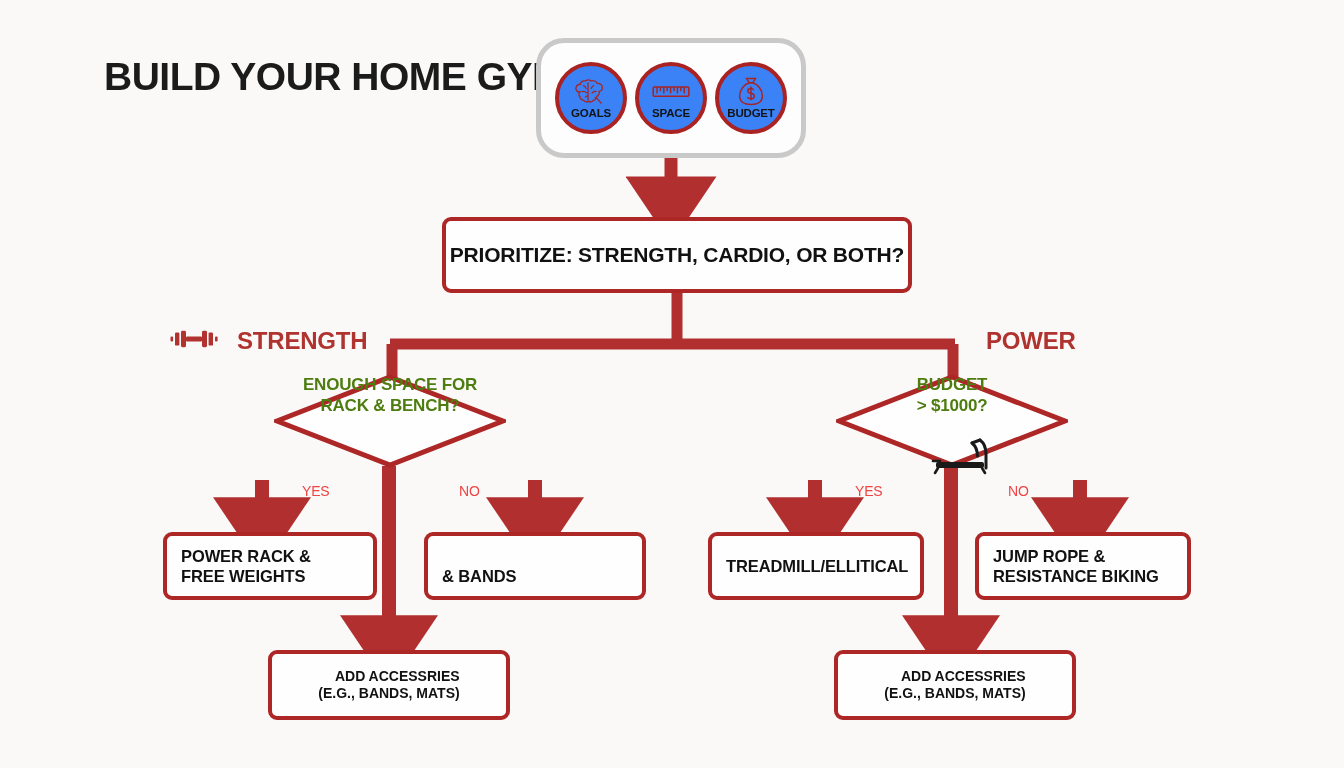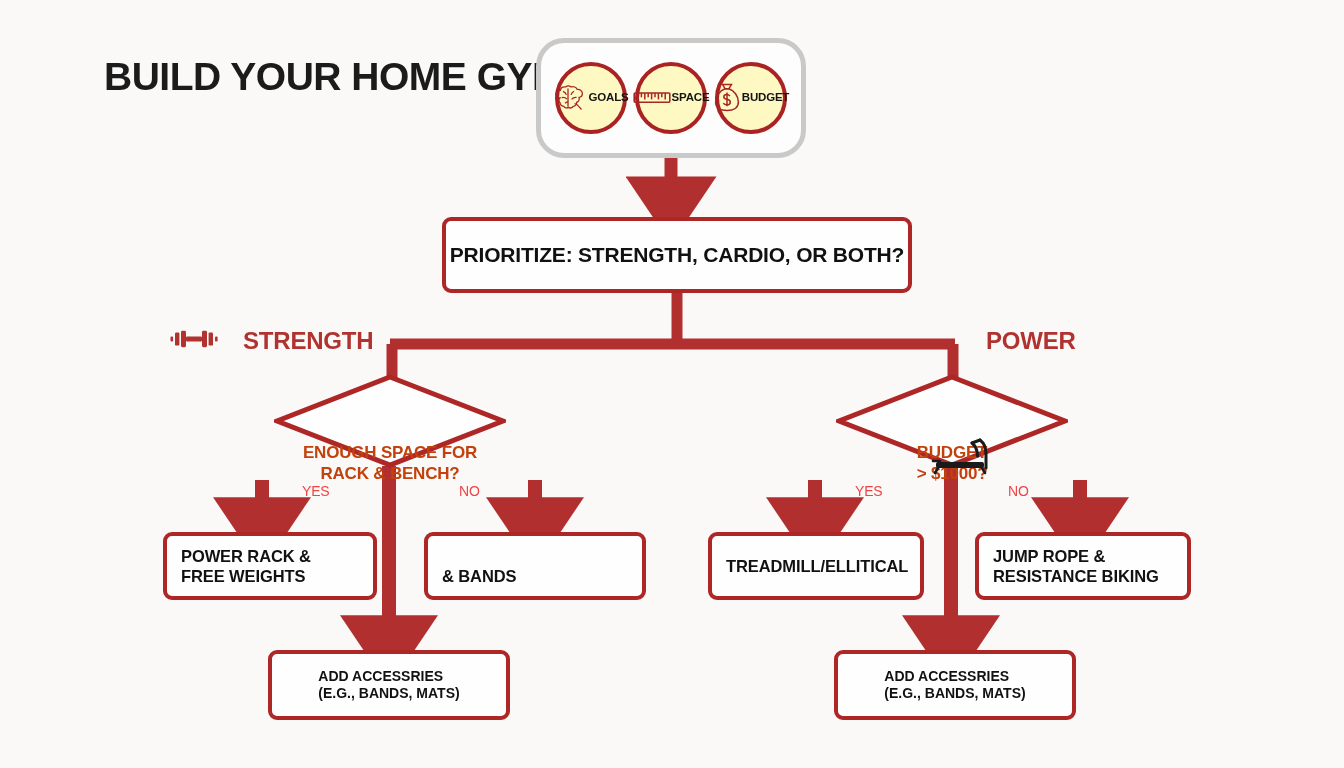--- a/index.html
+++ b/index.html
@@ -64,23 +64,24 @@
     display: flex;
     align-items: center;
     justify-content: space-around;
     padding: 0 10px;
   }
   .icon-badge {
     width: 72px;
     height: 72px;
     border-radius: 50%;
     border: 4px solid #aa2222;
-    background: #fef9c3;
+    background: #3b82f6;
     box-sizing: border-box;
     display: flex;
+    flex-direction: column;
     align-items: center;
     justify-content: center;
     gap: 1px;
   }
   .icon-badge .glyph {
     height: 30px;
     display: flex;
     align-items: center;
     justify-content: center;
   }
@@ -95,21 +96,21 @@
   
   .box {
     position: absolute;
     border: 4px solid #ae2727;
     border-radius: 9px;
     background: #fefefe;
     box-sizing: border-box;
     display: flex;
     align-items: center;
     justify-content: center;
-    text-align: left;
+    text-align: right;
     color: #111;
     font-weight: bold;
     line-height: 1.22;
   }
   .box.big {
     font-size: 21px;
     letter-spacing: -0.2px;
   }
   .box.result {
     font-size: 16.5px;
@@ -129,45 +130,45 @@
     position: absolute;
   }
   .diamond-wrap svg {
     position: absolute;
     left: 0;
     top: 0;
   }
   .diamond-label {
     position: absolute;
     left: 0;
-    top: 16px;
+    top: 0;
     width: 100%;
     height: 100%;
     display: flex;
-    align-items: flex-end;
+    align-items: flex-start;
     justify-content: center;
     text-align: center;
     font-weight: bold;
     font-size: 17px;
-    color: #c2410c;
+    color: #4d7c0f;
     line-height: 1.25;
     letter-spacing: -0.2px;
   }
 
   
   .branch-label {
     position: absolute;
     color: #b0332f;
     font-weight: bold;
     font-size: 24px;
     letter-spacing: -0.2px;
     white-space: nowrap;
     display: flex;
     align-items: center;
-    gap: 25px;
+    gap: 19px;
   }
   .yn-label {
     position: absolute;
     color: #ef4444;
     font-weight: normal;
     font-size: 14px;
     letter-spacing: -0.2px;
     white-space: nowrap;
   }
 

